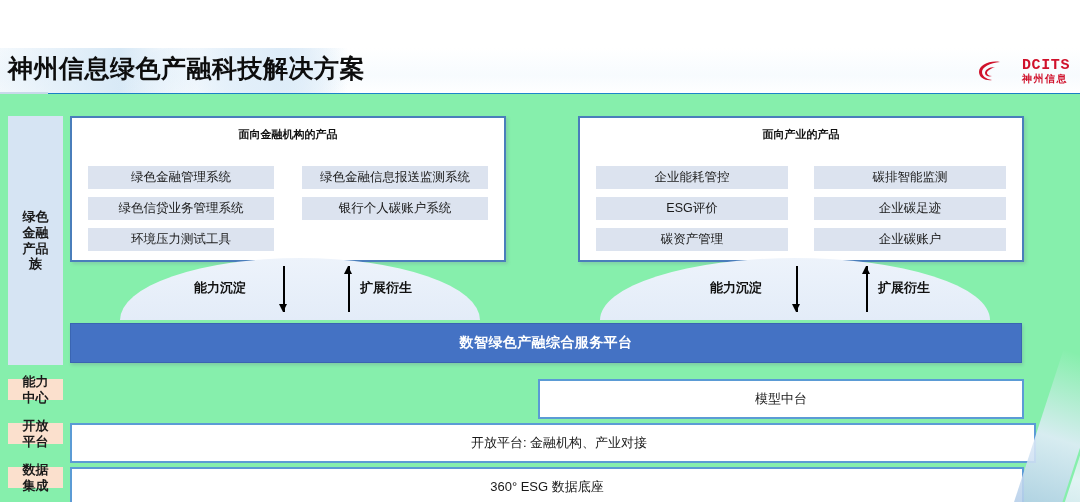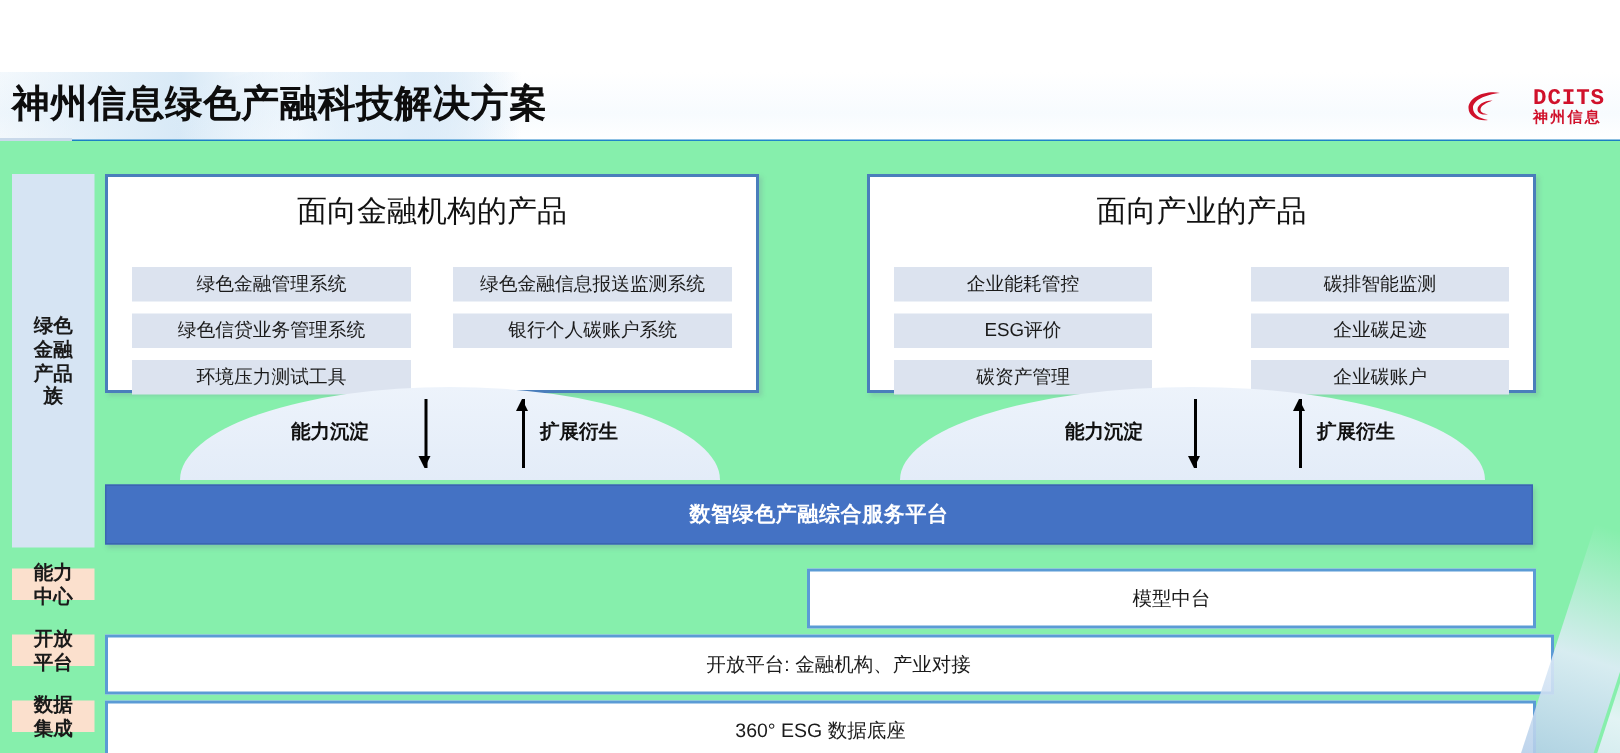--- a/index.html
+++ b/index.html
@@ -50,27 +50,27 @@
   .side-cell span{font-size:13px;font-weight:bold;color:#1a1a1a;line-height:1.18;text-align:center;}
   #side-c0{top:331px;}
   #side-c1{top:375px;}
   #side-c2{top:419px;}
 
   
   .panel{position:absolute;top:68px;height:142px;background:#fff;border:2px solid #4a7ebb;
      box-shadow:2px 2px 3px rgba(120,135,150,.28);}
   #panel-fin{left:70px;width:432px;}
   #panel-ind{left:578px;width:442px;}
-  .panel-title{text-align:center;font-size:20px;font-weight:normal;color:#111;margin-top:9px;}
+  .panel-title{text-align:center;font-size:11px;font-weight:bold;color:#111;margin-top:9px;}
   .chips{display:flex;flex-wrap:wrap;justify-content:space-between;
      padding:16px 16px;margin-top:8px;row-gap:8px;}
   .chip{height:23px;background:#dce3ef;display:flex;align-items:center;justify-content:center;
      font-size:12.5px;color:#1a1a1a;}
   #panel-fin .chip{width:186px;}
-  #panel-ind .chip{width:172px;}
+  #panel-ind .chip{width:192px;}
 
   
   .hill{position:absolute;bottom:0;height:62px;
     background:linear-gradient(180deg,#edf3fb 0%,#e3ecf8 100%);
     border-radius:50% 50% 0 0 / 100% 100% 0 0;}
   .midzone{position:absolute;left:70px;top:210px;width:950px;height:62px;}
   #hill-l{left:120px;width:360px;}
   #hill-r{left:600px;width:390px;}
   .flowlabel{position:absolute;font-size:13px;font-weight:bold;color:#111;}
   .arrow{position:absolute;width:9px;}

